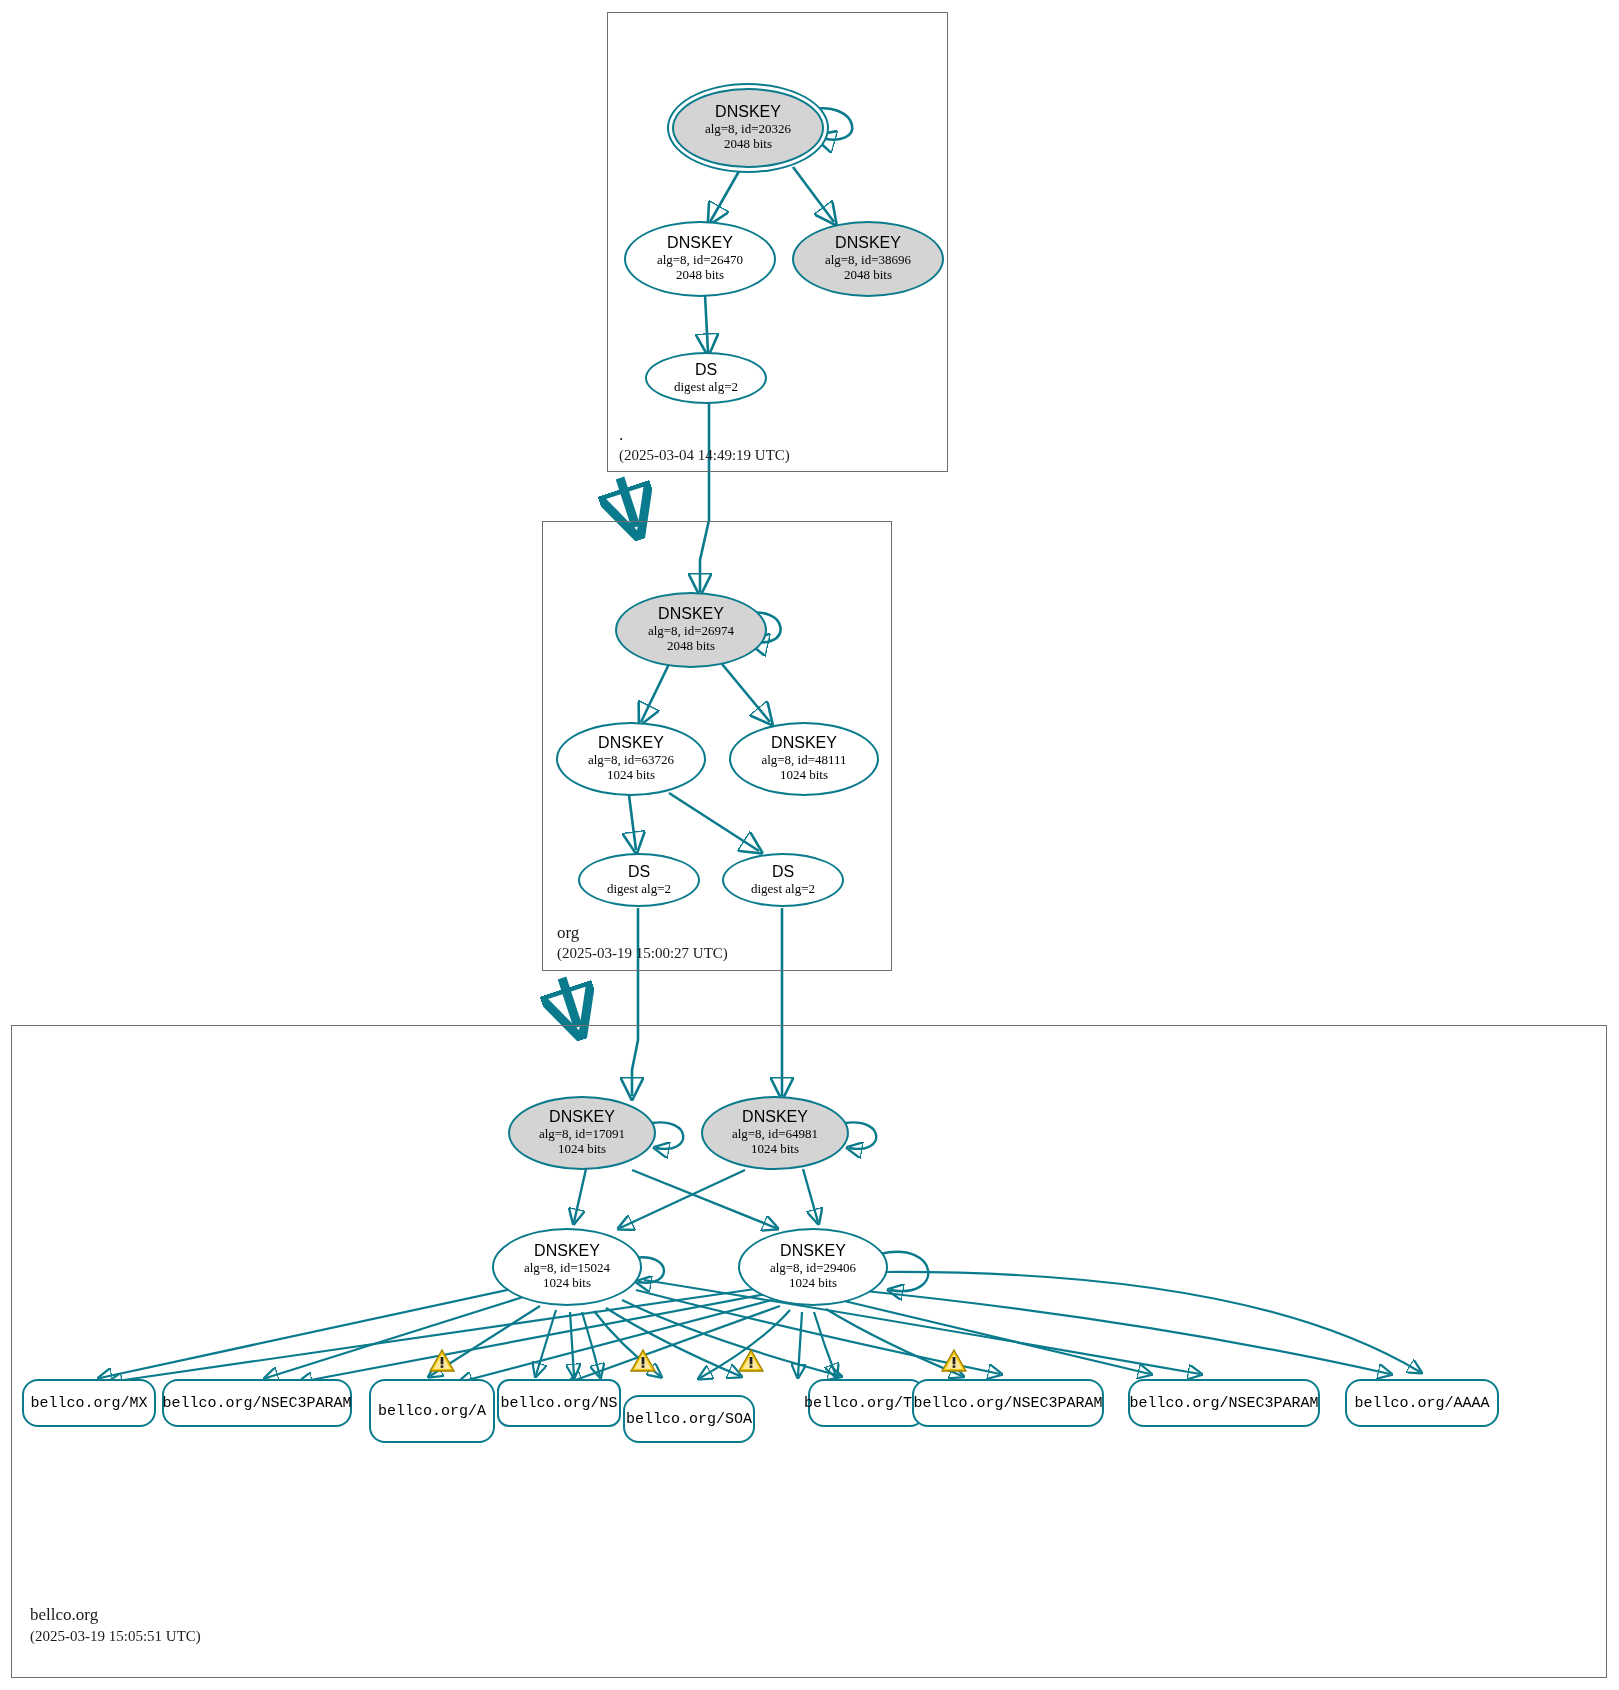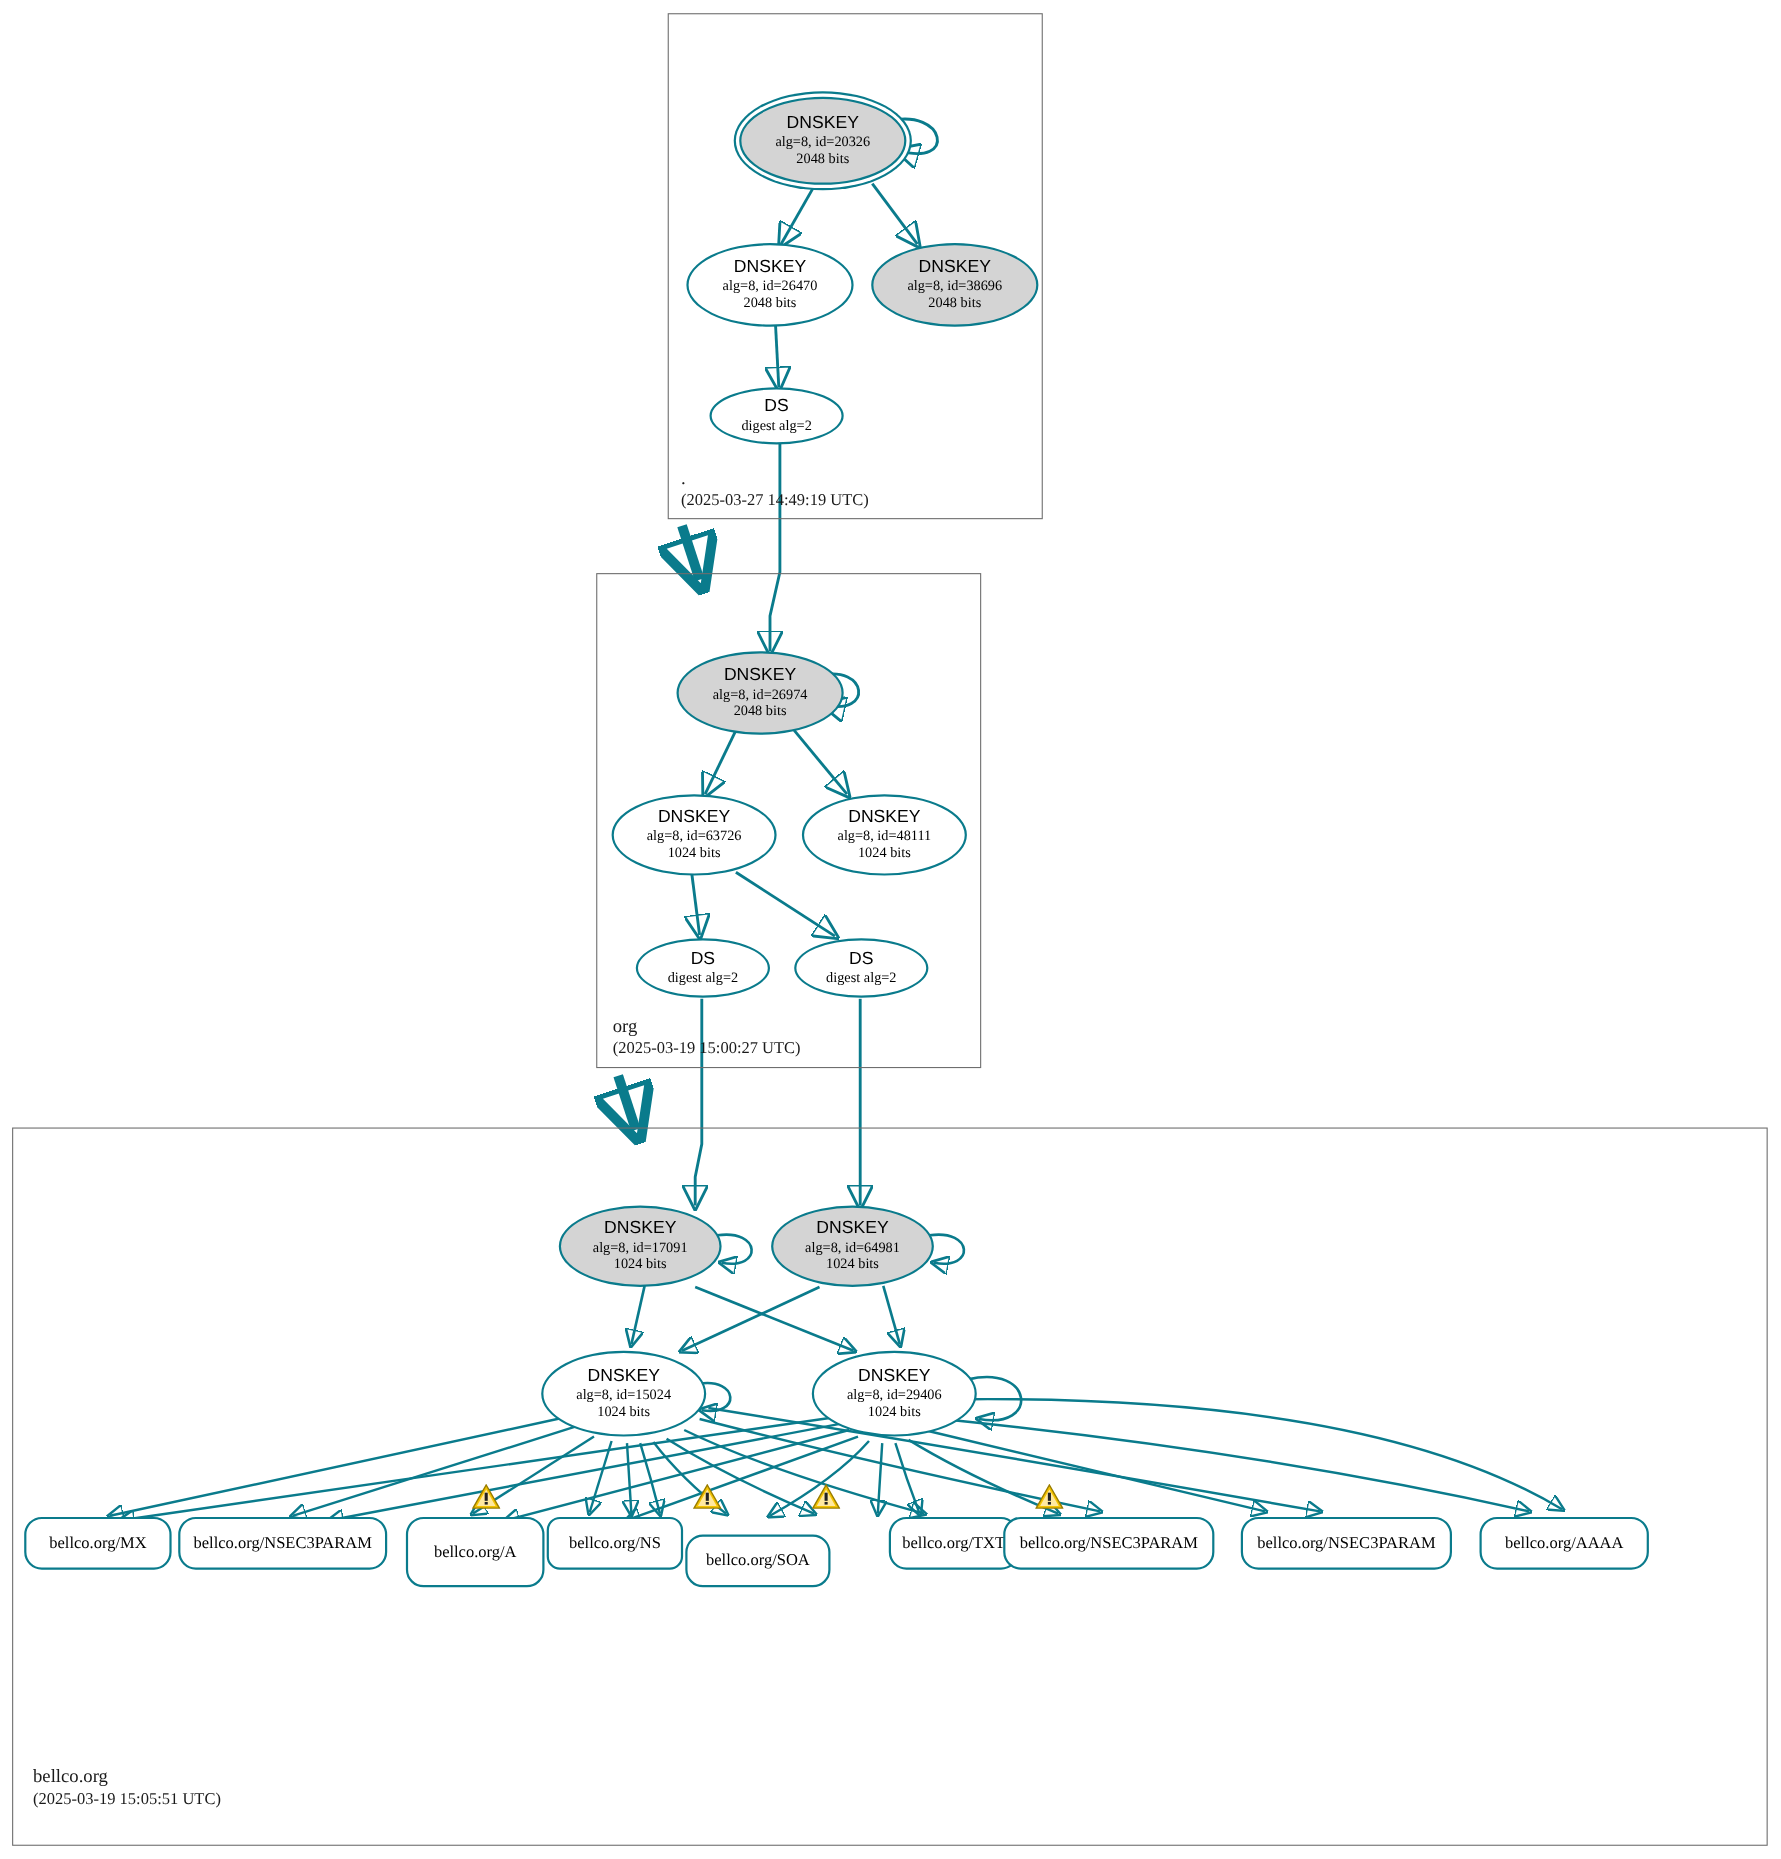--- a/index.html
+++ b/index.html
@@ -14,21 +14,21 @@
 
   .ell{border:2px solid #0a7b8c;border-radius:50%;background:#ffffff;}
   .ell.gray{background:#d4d4d4;}
   .ell.sep{box-shadow:0 0 0 3px #ffffff,0 0 0 5px #0a7b8c;}
 
   .n-title{font-family:"Liberation Sans",sans-serif;font-size:16px;color:#000;line-height:1.05;text-align:right;}
   .n-sub{font-family:"Liberation Serif",serif;font-size:13px;color:#000;line-height:1.18;}
 
   .rrset{position:absolute;box-sizing:border-box;border:2px solid #0a7b8c;border-radius:16px;background:#fff;
          display:flex;align-items:center;justify-content:center;
-         font-family:Liberation Serif, serif;font-size:15px;color:#000;white-space:nowrap;}
+         font-family:Liberation Mono, monospace;font-size:15px;color:#000;white-space:nowrap;}
 
   .warn{position:absolute;width:26px;height:24px;}
 
   svg.edges{position:absolute;left:0;top:0;width:1619px;height:1690px;pointer-events:none;}
   svg.edges path,svg.edges line{fill:none;stroke:#0a7b8c;}
 </style>
 </head>
 <body>
 
 <div id="canvas">
@@ -111,21 +111,21 @@
     <path d="M814,1312 Q824,1345 836,1376" stroke-width="2.2" marker-end="url(#ahb)"></path>
     <path d="M826,1309 Q880,1342 962,1376" stroke-width="2.2" marker-end="url(#ahb)"></path>
     <path d="M840,1300 Q980,1334 1150,1374" stroke-width="2.2" marker-end="url(#ahb)"></path>
     <path d="M856,1290 Q1150,1320 1390,1374" stroke-width="2.2" marker-end="url(#ahb)"></path>
 
     <path d="M884,1272 Q1250,1270 1420,1372" stroke-width="2.2" marker-end="url(#ahb)"></path>
   </svg>
 
   <div class="zone-box" style="left:607px;top:12px;width:341px;height:460px;"></div>
   <div class="zone-label" style="left:619px;top:425px;">.</div>
-  <div class="zone-time" style="left:619px;top:447px;">(2025-03-27 14:49:19 UTC)</div>
+  <div class="zone-time" style="left:619px;top:447px;">(2025-03-04 14:49:19 UTC)</div>
 
   <div class="node ell gray sep" style="left:672px;top:88px;width:152px;height:80px;">
     <div class="n-title">DNSKEY</div>
     <div class="n-sub">alg=8, id=20326</div>
     <div class="n-sub">2048 bits</div>
   </div>
 
   <div class="node ell" style="left:624px;top:221px;width:152px;height:76px;">
     <div class="n-title">DNSKEY</div>
     <div class="n-sub">alg=8, id=26470</div>

